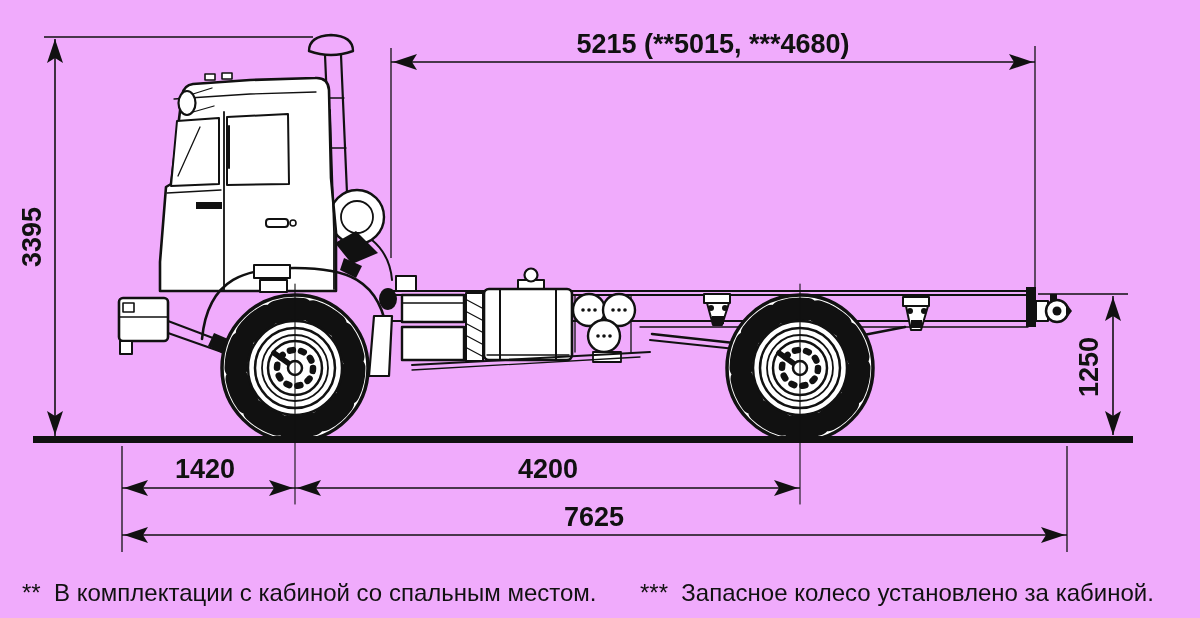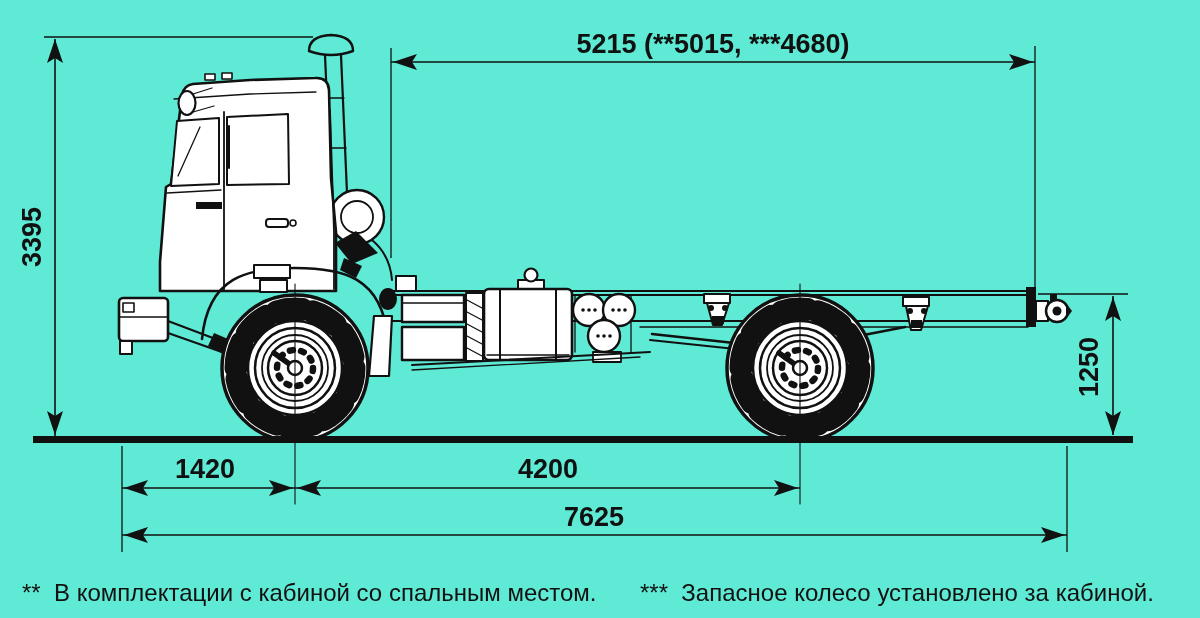--- a/index.html
+++ b/index.html
@@ -1,16 +1,16 @@
 <!DOCTYPE html>
 <html><head>
 <meta charset="utf-8">
 <style>
   html,body { margin:0; padding:0; background:#fff; }
-  .stage { position:relative; width:1200px; height:618px; background:#5eead4; overflow:hidden; }
+  .stage { position:relative; width:1200px; height:618px; background:#f0abfc; overflow:hidden; }
   svg { display:block; }
   .dim-text  { font:700 27px "Liberation Sans", sans-serif; fill:#111; }
   .note-text { font:400 24px "Liberation Sans", sans-serif; fill:#111; }
   .ln   { stroke:#111; fill:none; }
   .thin { stroke-width:1.3; }
   .dim  { stroke-width:1.6; }
   .ah   { fill:#111; stroke:none; }
 </style>
 </head>
 <body>

